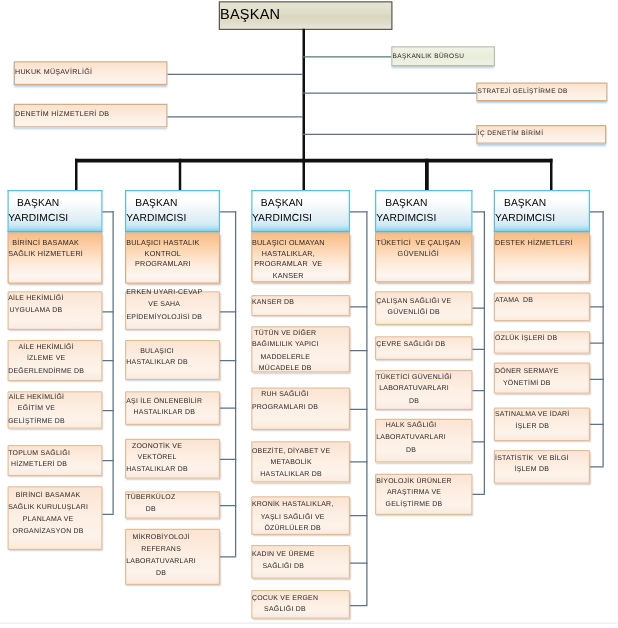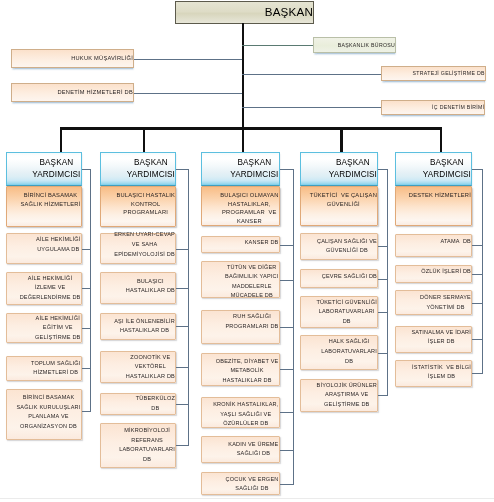--- a/index.html
+++ b/index.html
@@ -1,21 +1,21 @@
 <!DOCTYPE html>
 <html><head>
 <meta charset="utf-8">
 <title>Organizasyon Şeması</title>
 <style>
 html,body{margin:0;padding:0;}
 body{width:494px;height:502px;background:#ffffff;position:relative;overflow:hidden;
      font-family:"Liberation Sans",sans-serif;}
 #stage{position:absolute;left:0;top:0;width:494px;height:502px;}
 .node{position:absolute;box-sizing:border-box;display:flex;flex-direction:column;
-      align-items:flex-end;justify-content:center;text-align:center;white-space:pre-wrap;}
+      align-items:flex-start;justify-content:center;text-align:center;white-space:pre-wrap;}
 .root{padding-bottom:1.5px;background:linear-gradient(180deg,#e5e4d2 0%,#dedcc6 45%,#d8d6bd 55%,#e7e6d8 100%);
       border:1.3px solid #5c5a4c;font-size:11.6px;color:#000;letter-spacing:.2px;}
 .staff{font-size:5.68px;color:#231f20;letter-spacing:.25px;line-height:1.3;}
 .sright{font-size:5.2px;letter-spacing:.3px;}
 .cream{background:linear-gradient(180deg,#f0f2e6 0%,#e9eedb 55%,#eef1e6 100%);border:.8px solid #b9bfa7;
   box-shadow:0 2px 1.6px -0.5px rgba(120,160,195,.55);}
 .peach{background:linear-gradient(180deg,#fbe1cb 0%,#fdeee1 55%,#fdf5ef 100%);border:.8px solid #cfae8a;
   box-shadow:0 2px 1.6px -0.5px rgba(120,160,195,.55);}
 .hdr{font-size:8.2px;color:#000;line-height:1.42;letter-spacing:.1px;
      background:linear-gradient(180deg,#f3fbfd 0%,#fdfefe 8%,#ffffff 18%,#f4f9fb 40%,#e6f1f6 60%,#dceef5 74%,#cde9f5 85%,#a5dcf0 94%,#79cdea 100%);

